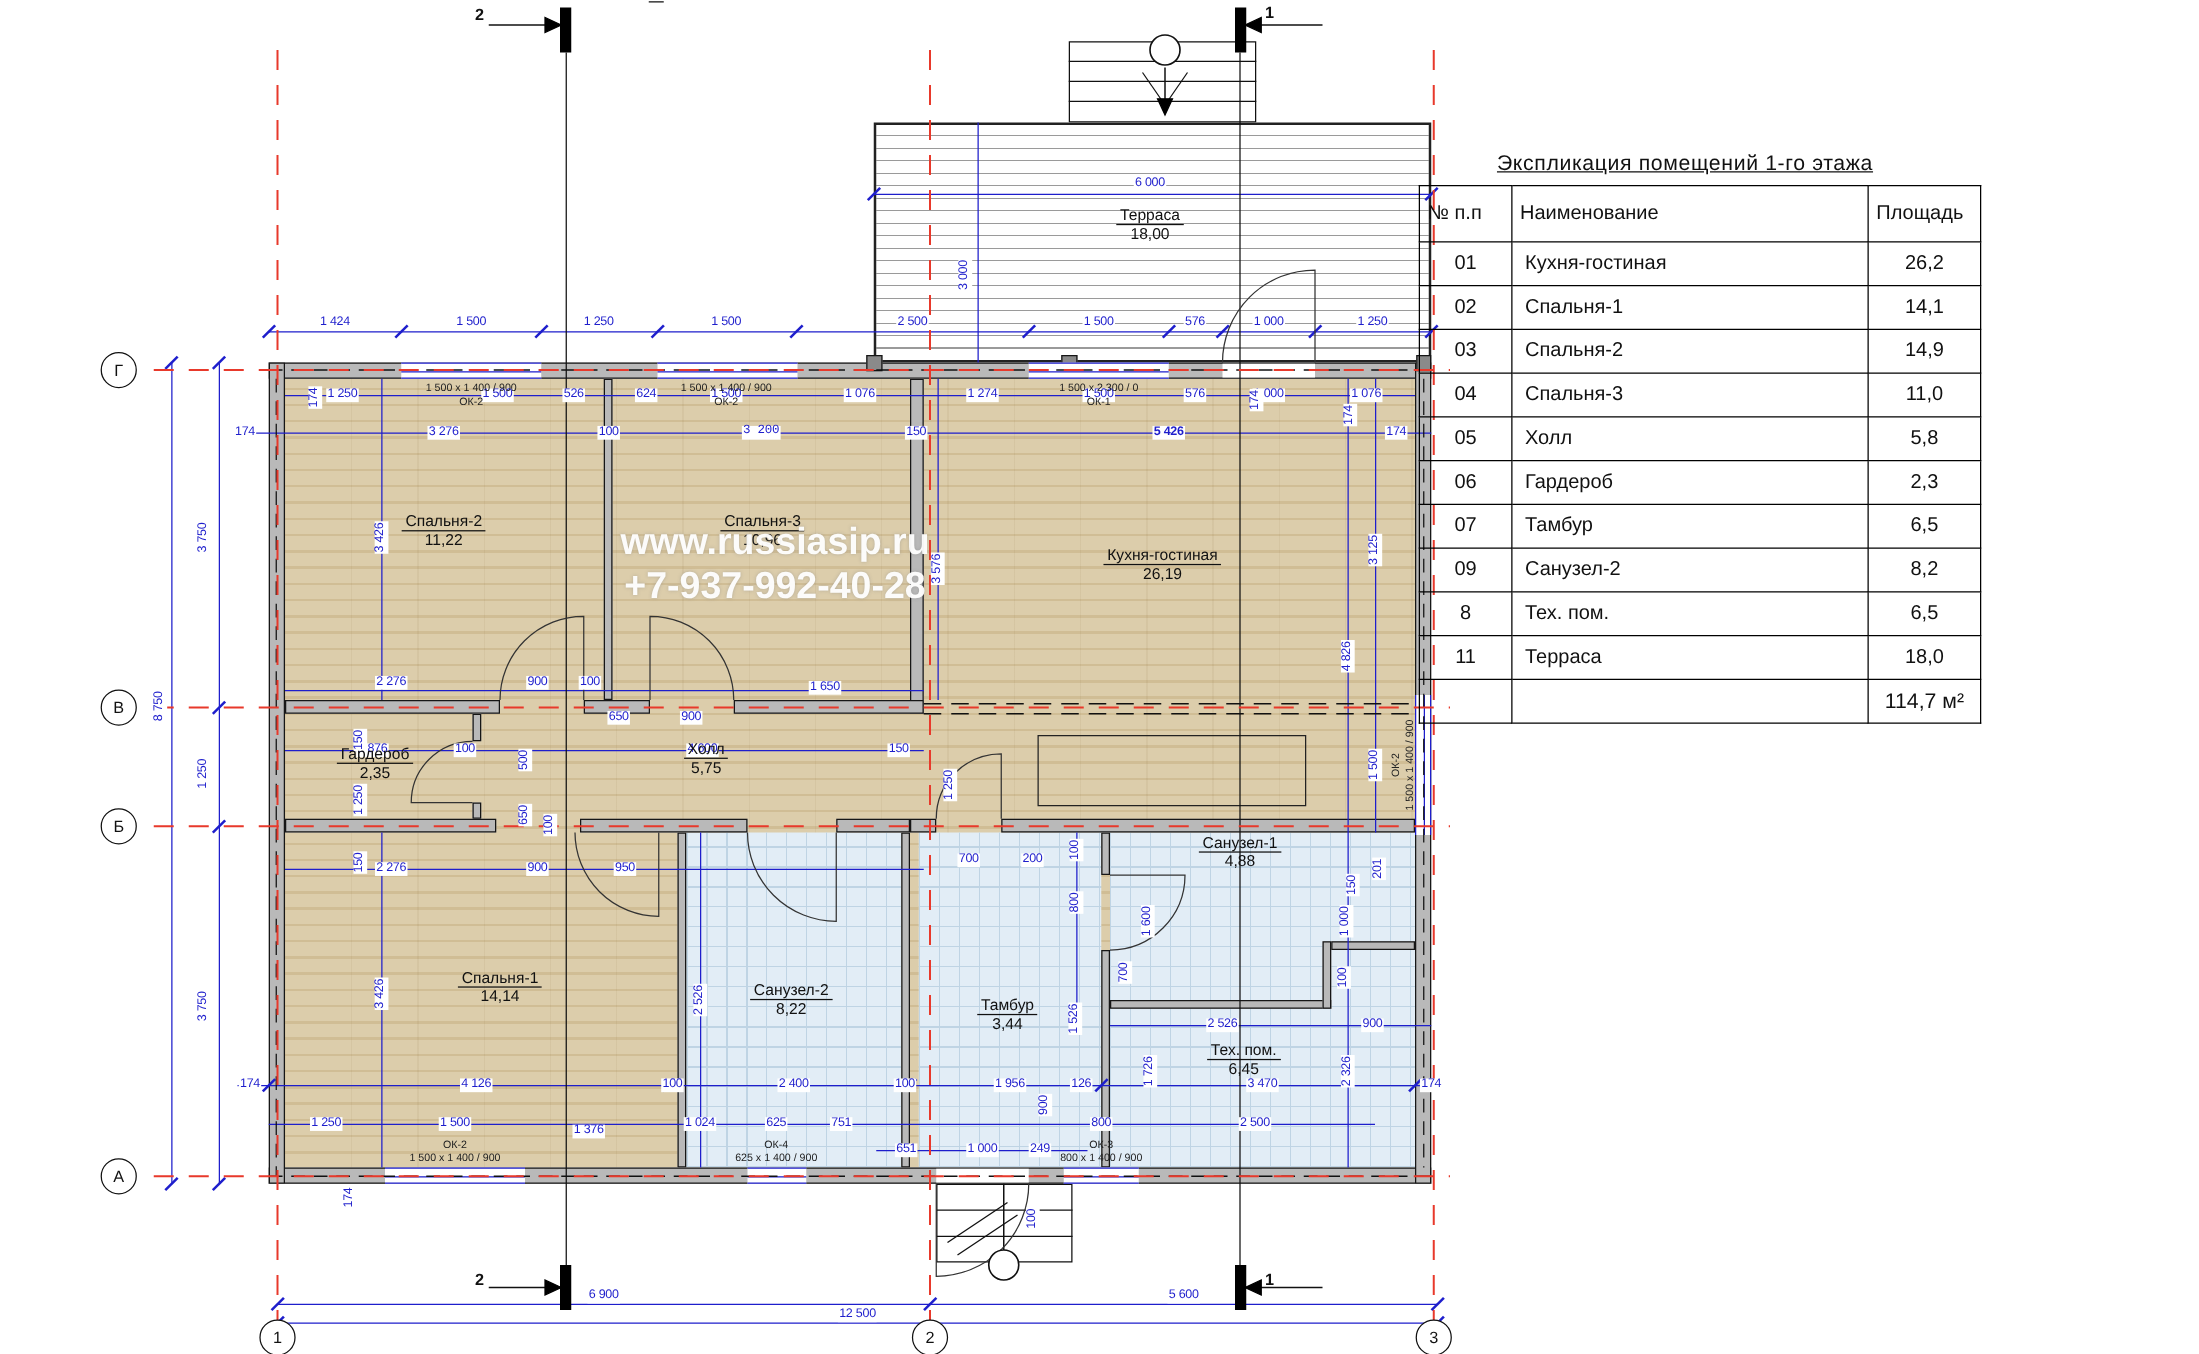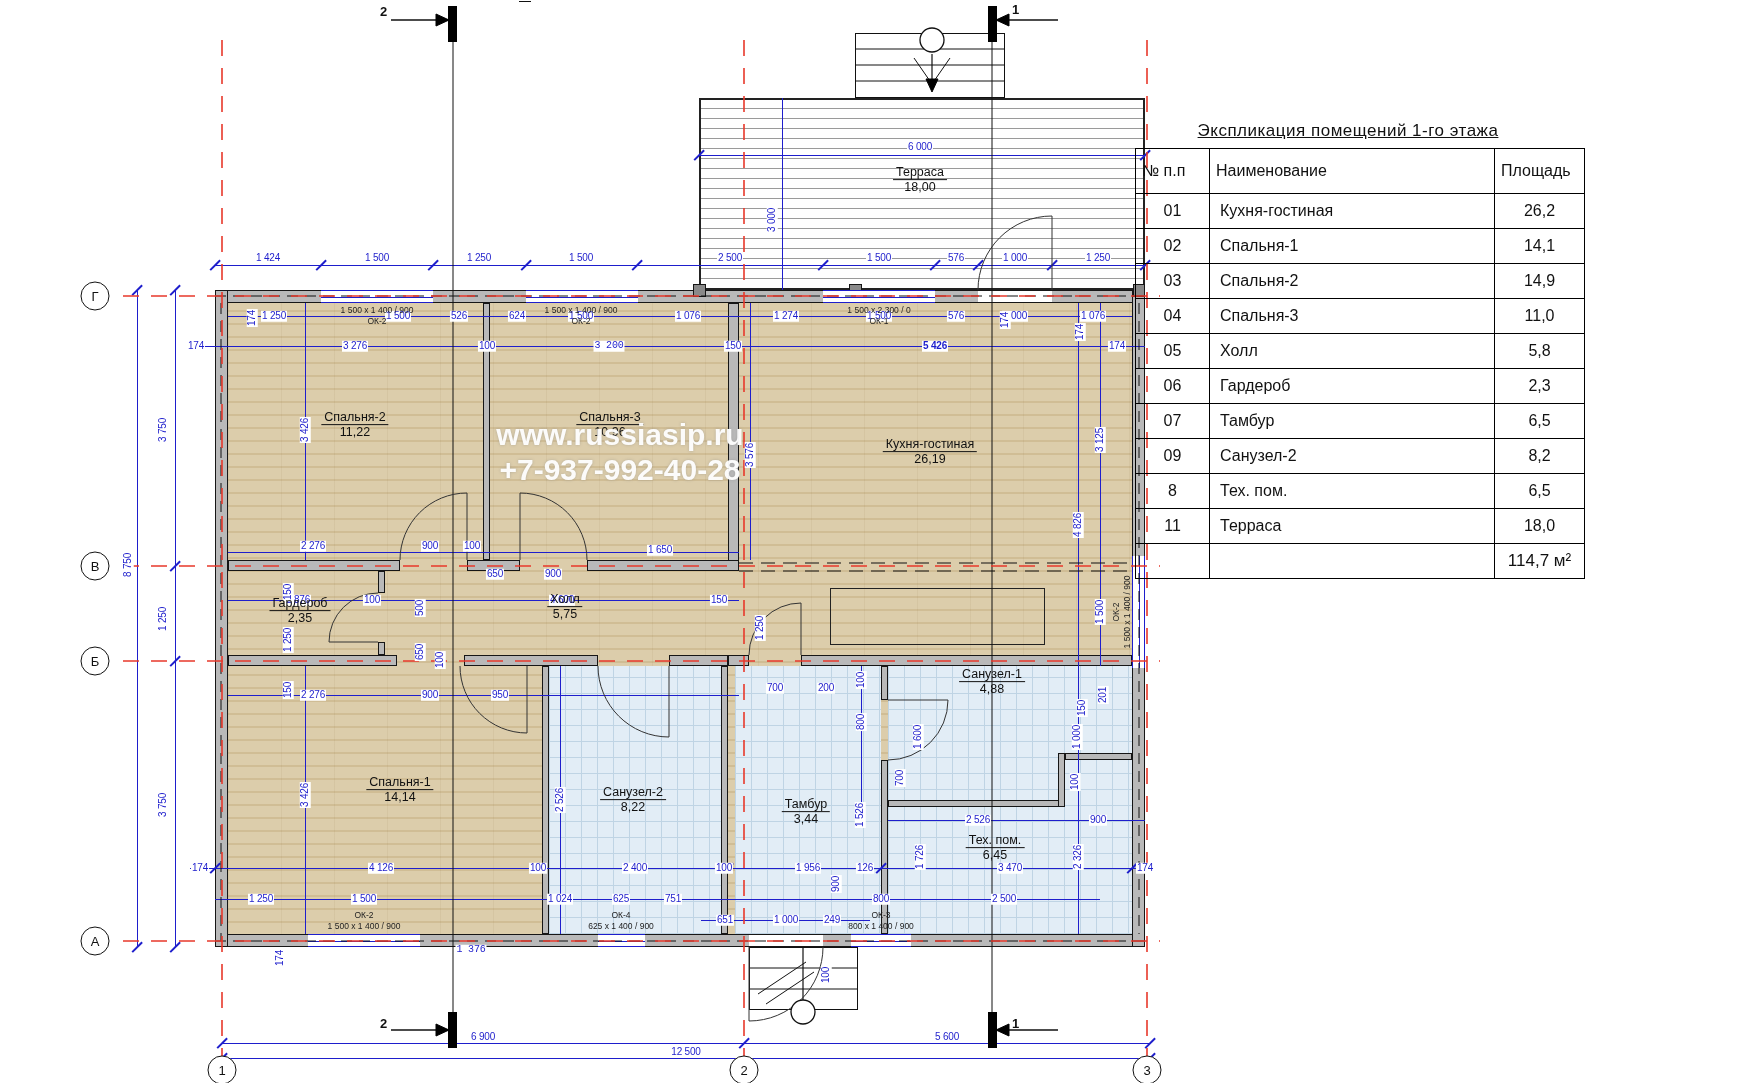--- a/index.html
+++ b/index.html
@@ -291,21 +291,21 @@
     <div class="abs dim" style="left: 200px; top: 868px;">174</div>
     <div class="abs dim" style="left: 381px; top: 868px;">4 126</div>
     <div class="abs dim" style="left: 538px; top: 868px;">100</div>
     <div class="abs dim" style="left: 635px; top: 868px;">2 400</div>
     <div class="abs dim" style="left: 724px; top: 868px;">100</div>
     <div class="abs dim" style="left: 808px; top: 868px;">1 956</div>
     <div class="abs dim" style="left: 1010px; top: 868px;">3 470</div>
     <div class="abs dim" style="left: 1145px; top: 868px;">174</div>
     <div class="abs dim" style="left: 261px; top: 899px;">1 250</div>
     <div class="abs dim" style="left: 364px; top: 899px;">1 500</div>
-    <div class="abs dim" style="left: 471px; top: 950px; font-family: Liberation Mono, monospace;">1 376</div>
+    <div class="abs dim" style="left: 471px; top: 905px;">1 376</div>
     <div class="abs dim" style="left: 560px; top: 899px;">1 024</div>
     <div class="abs dim" style="left: 621px; top: 899px;">625</div>
     <div class="abs dim" style="left: 673px; top: 899px;">751</div>
     <div class="abs dim" style="left: 881px; top: 899px;">800</div>
     <div class="abs dim" style="left: 1004px; top: 899px;">2 500</div>
     <div class="abs dim" style="left: 725px; top: 920px;">651</div>
     <div class="abs dim" style="left: 786px; top: 920px;">1 000</div>
     <div class="abs dim" style="left: 832px; top: 920px;">249</div>
     <div class="abs dim rot" style="left: 826px; top: 975px;">100</div>
     <div class="abs dim rot" style="left: 280px; top: 958px;">174</div>

